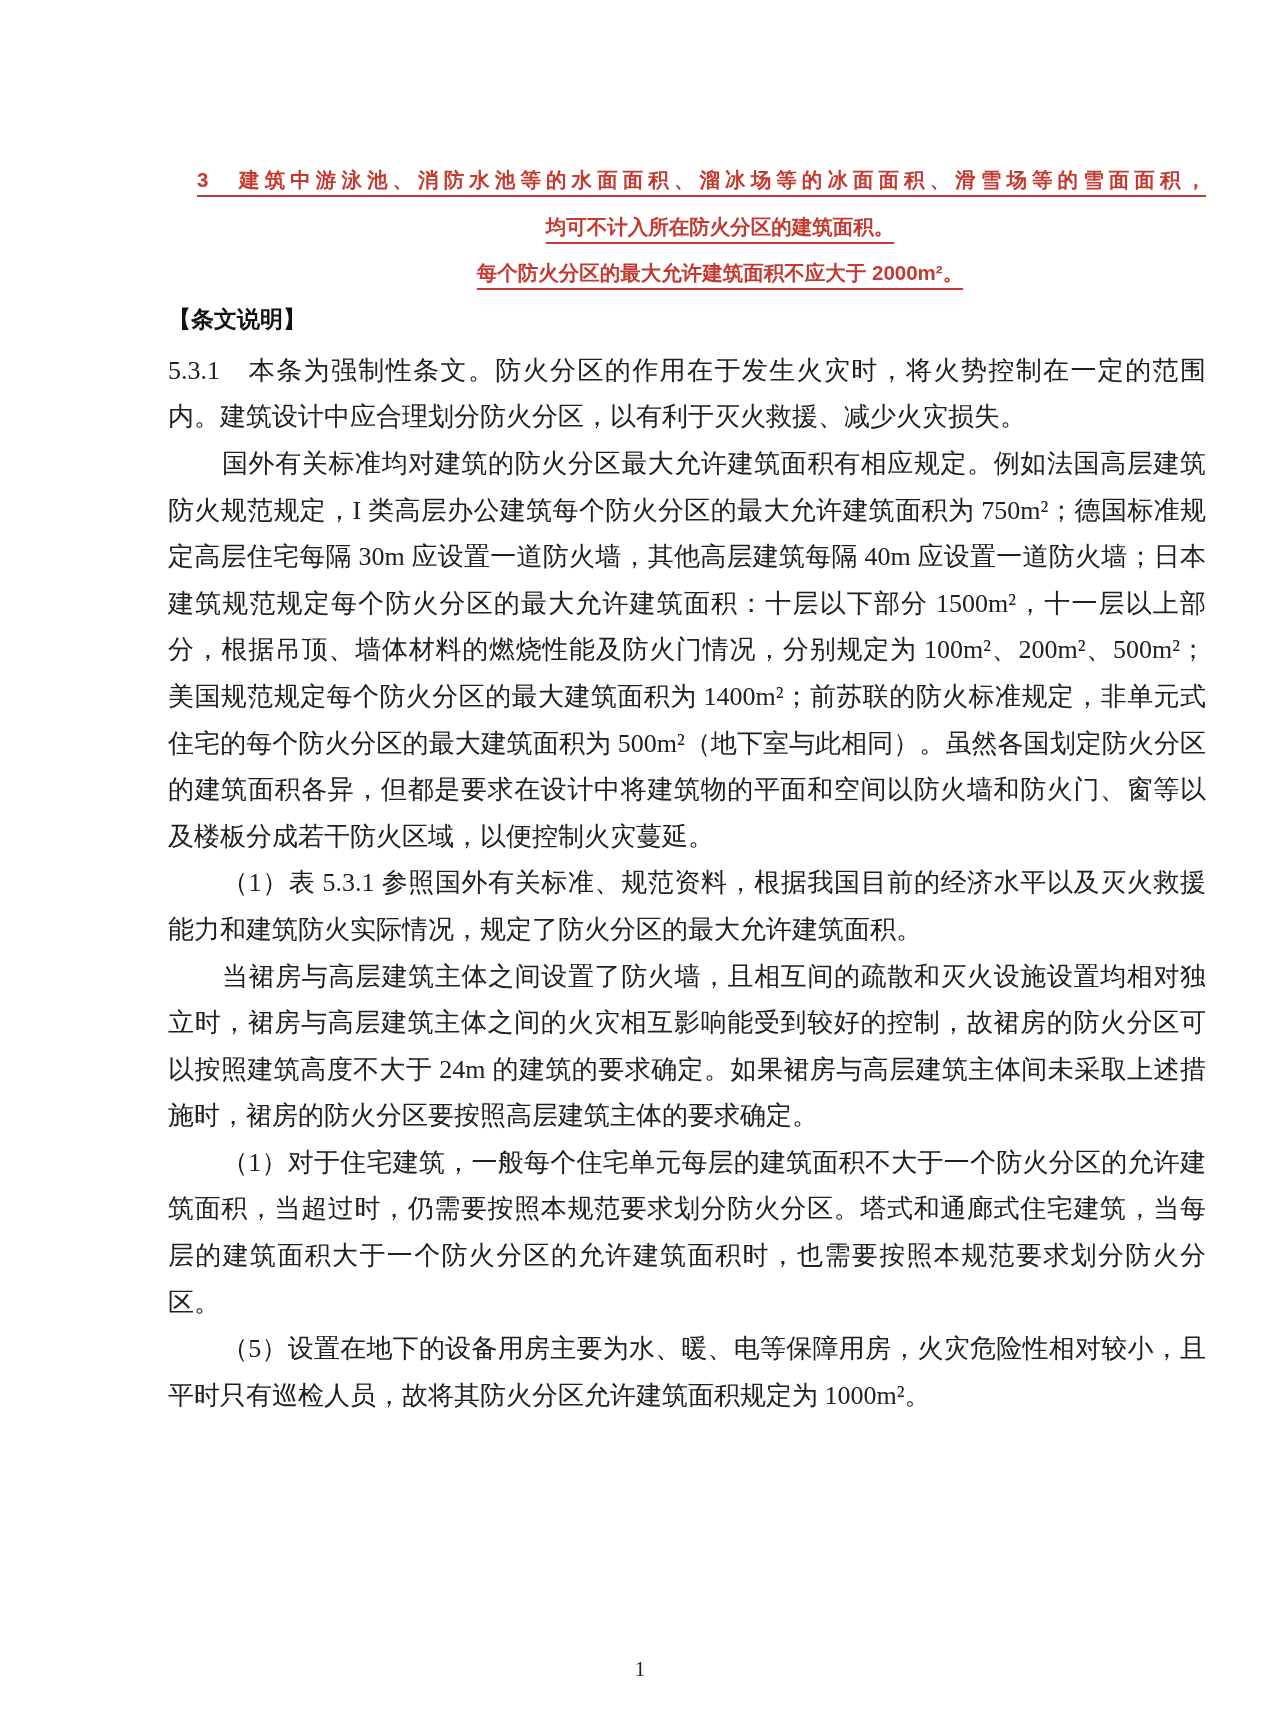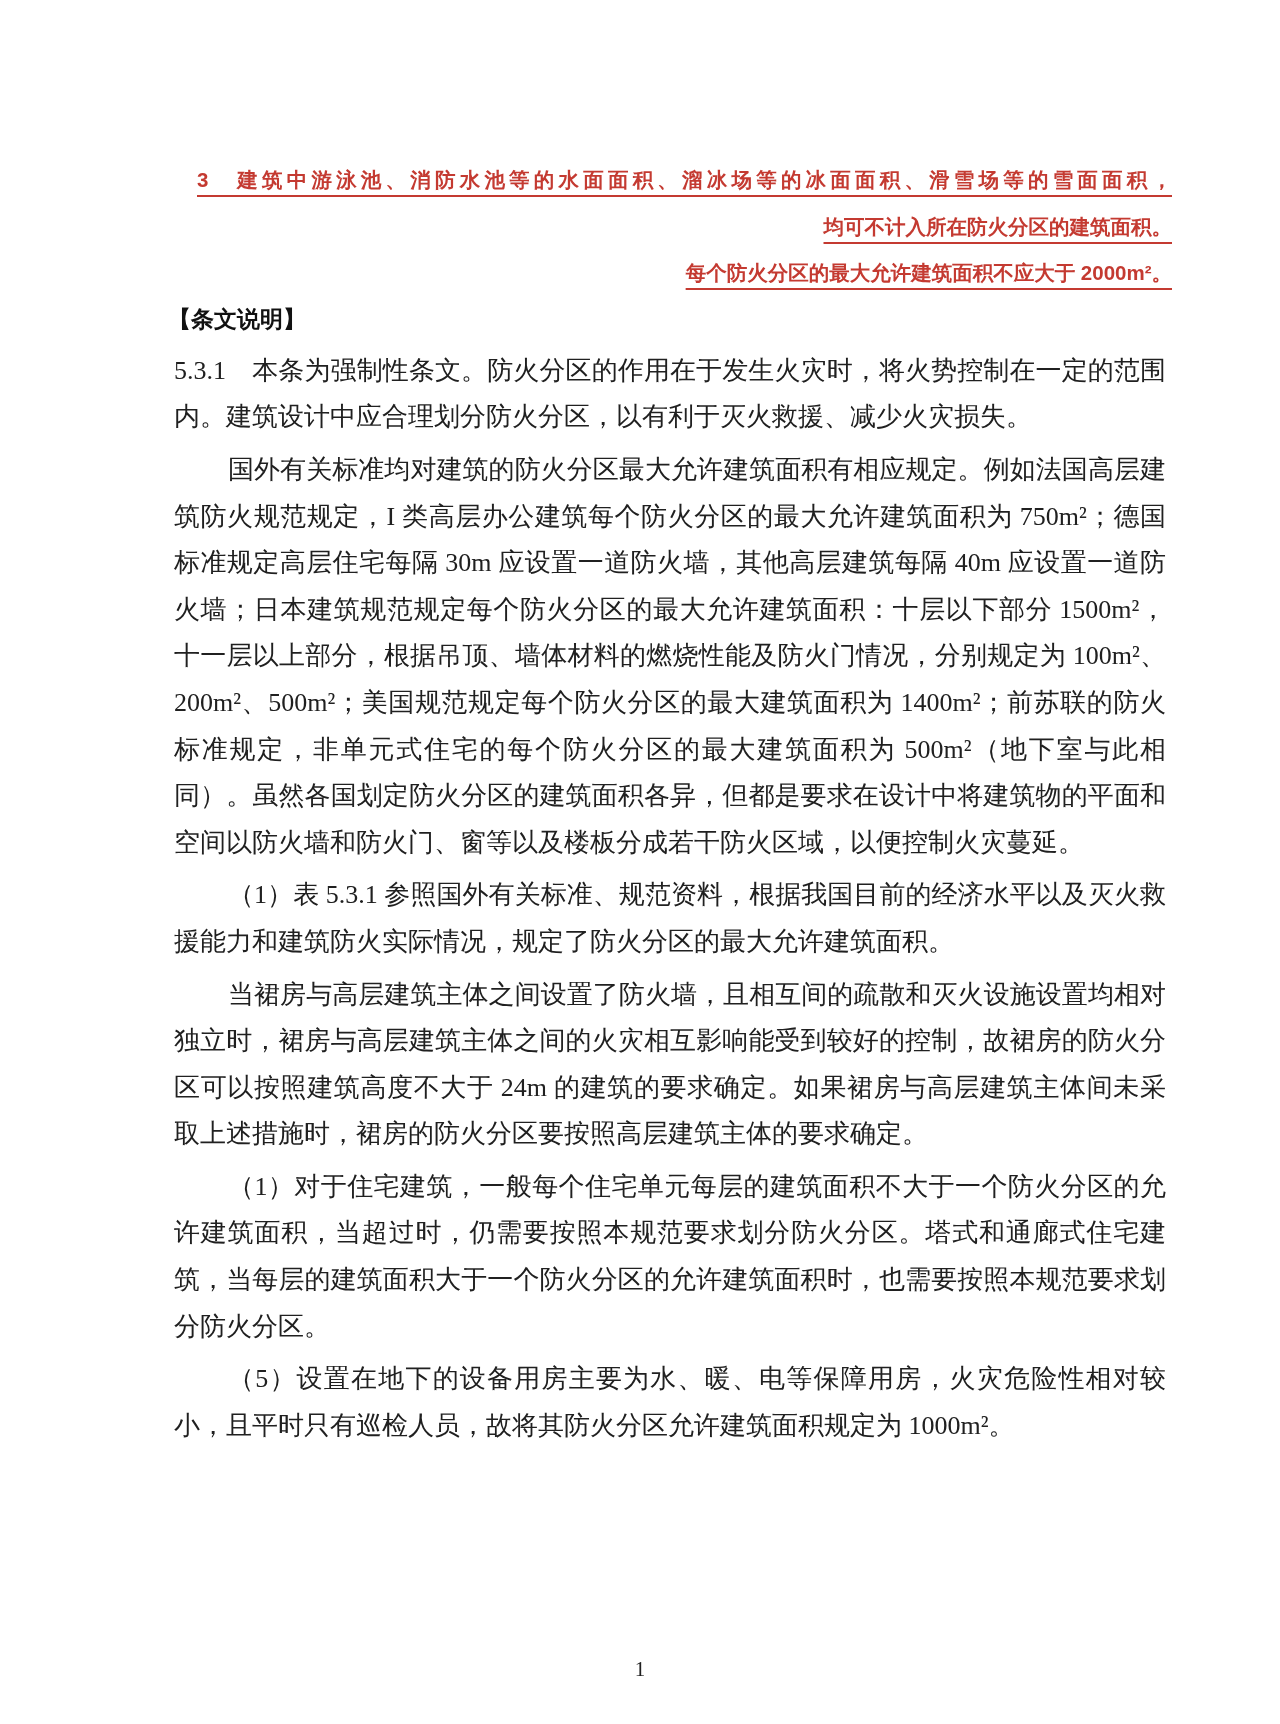--- a/index.html
+++ b/index.html
@@ -7,21 +7,21 @@
     padding: 0;
     background: #ffffff;
   }
   .page {
     position: relative;
     width: 1280px;
     height: 1724px;
     margin: 0 auto;
     background: #ffffff;
     box-sizing: border-box;
-    padding: 157px 108px 0 168px;
+    padding: 157px 74px 0 168px;
     overflow: hidden;
     font-family: "Liberation Serif", "DejaVu Serif", serif;
     color: #202020;
   }
 
   
   .clause-list {
     margin: 0;
   }
   .clause-line {
@@ -38,39 +38,39 @@
     text-underline-offset: 8px;
     white-space: pre-wrap;
   }
   .clause-line.first {
     text-indent: -37px;
     text-align: justify;
     text-align-last: justify;
     text-justify: inter-ideograph;
   }
   .clause-line.cont {
-    text-align: right;
+    text-align: center;
   }
 
   
   .section-header {
     margin: 1px 0 0 0;
     font-family: "Liberation Sans", "DejaVu Sans", sans-serif;
     font-weight: 700;
     font-size: 23px;
     line-height: 42px;
     color: #111111;
   }
 
   
   .body-text {
     margin-top: 8px;
   }
   .para {
-    margin: 6px;
+    margin: 0;
     font-size: 26px;
     line-height: 46.6px;
     text-align: justify;
     text-justify: inter-ideograph;
     color: #202020;
   }
   .para.indent {
     text-indent: 54px;
   }
 

